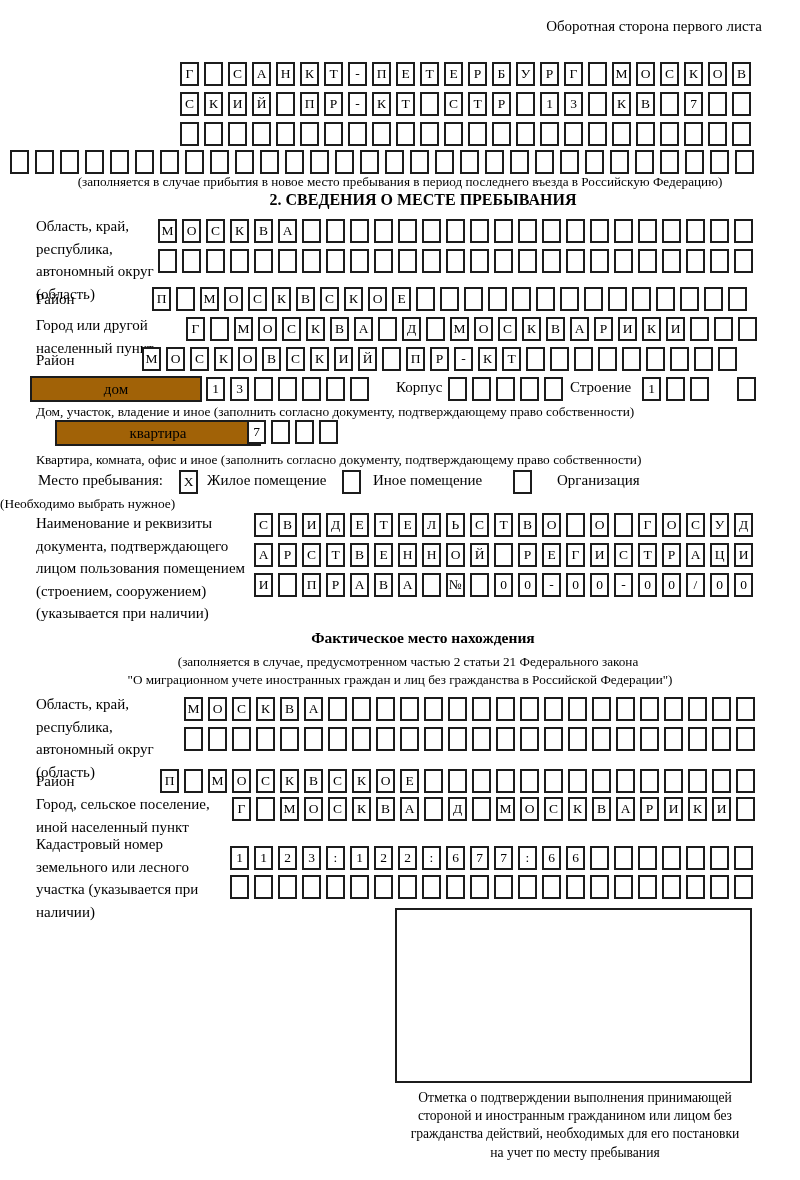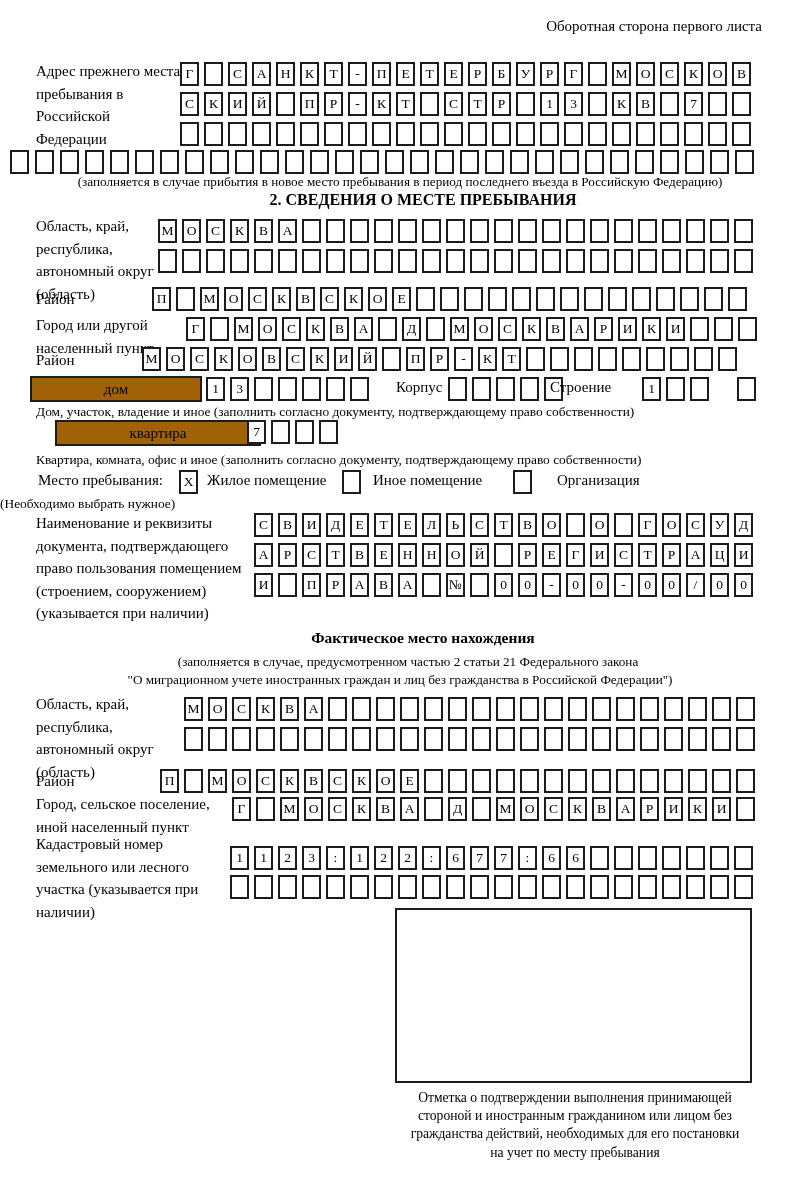--- a/index.html
+++ b/index.html
@@ -25,21 +25,21 @@
   .c-fill{top:174px;}
   .t-sec2{top:191px;font-size:16px;}
   .l-obl{left:36px;top:215px;width:118px;}
   .r-obl1{left:158px;top:219px;} .r-obl2{left:158px;top:249px;}
   .l-raion{left:36px;top:288px;} .r-raion{left:152px;top:287px;}
   .l-gorod{left:36px;top:314px;width:140px;} .r-gorod{left:186px;top:317px;}
   .l-ul{left:36px;top:349px;} .r-ul{left:142px;top:347px;}
   .b-dom{left:30px;top:376px;width:172px;}
   .r-dom{left:206px;top:377px;}
   .l-korp{left:396px;top:379px;} .r-korp{left:448px;top:377px;}
-  .l-str{left:550px;top:379px;} .r-str{left:642px;top:377px;} .r-strx{left:737px;top:377px;}
+  .l-str{left:570px;top:379px;} .r-str{left:642px;top:377px;} .r-strx{left:737px;top:377px;}
   .c-dom{left:36px;top:404px;}
   .b-kv{left:22px;top:420px;width:206px;margin-left:33px;}
   .r-kv{left:247px;top:420px;}
   .c-kv{left:36px;top:452px;}
   .l-stay{left:38px;top:472px;}
   .cb1{left:179px;top:470px;} .o1{left:207px;top:472px;}
   .cb2{left:342px;top:470px;} .o2{left:373px;top:472px;}
   .cb3{left:513px;top:470px;} .o3{left:557px;top:472px;}
   .c-stay{top:496px;left:0;width:676px;text-align:left;position:absolute;font-size:13.4px;}
   .l-doc{left:36px;top:512px;width:216px;}
@@ -57,21 +57,20 @@
   .c-stamp{left:340px;top:1089px;width:470px;text-align:center;position:absolute;
            font-size:13.6px;line-height:1.34;}
 </style>
 </head>
 <body>
 
 <div class="page">
 
   <div class="hdr">Оборотная сторона первого листа</div>
 
-  <div class="lbl l-prev">Адрес прежнего места пребывания в Российской Федерации</div>
   <div class="cellrow r-prev1">
       <span class="cell">Г</span>
       <span class="cell"></span>
       <span class="cell">С</span>
       <span class="cell">А</span>
       <span class="cell">Н</span>
       <span class="cell">К</span>
       <span class="cell">Т</span>
       <span class="cell">-</span>
       <span class="cell">П</span>
@@ -367,21 +366,21 @@
   <div class="cellrow cb2">
       <span class="cell"></span>
     </div>
   <div class="inlab o2">Иное помещение</div>
   <div class="cellrow cb3">
       <span class="cell"></span>
     </div>
   <div class="inlab o3">Организация</div>
   <div class="c-stay">(Необходимо выбрать нужное)</div>
 
-  <div class="lbl l-doc">Наименование и реквизиты документа, подтверждающего право пользования помещением (строением, сооружением) (указывается при наличии)</div>
+  <div class="lbl l-doc">Наименование и реквизиты документа, подтверждающего лицом пользования помещением (строением, сооружением) (указывается при наличии)</div>
   <div class="cellrow r-doc1">
       <span class="cell">С</span>
       <span class="cell">В</span>
       <span class="cell">И</span>
       <span class="cell">Д</span>
       <span class="cell">Е</span>
       <span class="cell">Т</span>
       <span class="cell">Е</span>
       <span class="cell">Л</span>
       <span class="cell">Ь</span>

